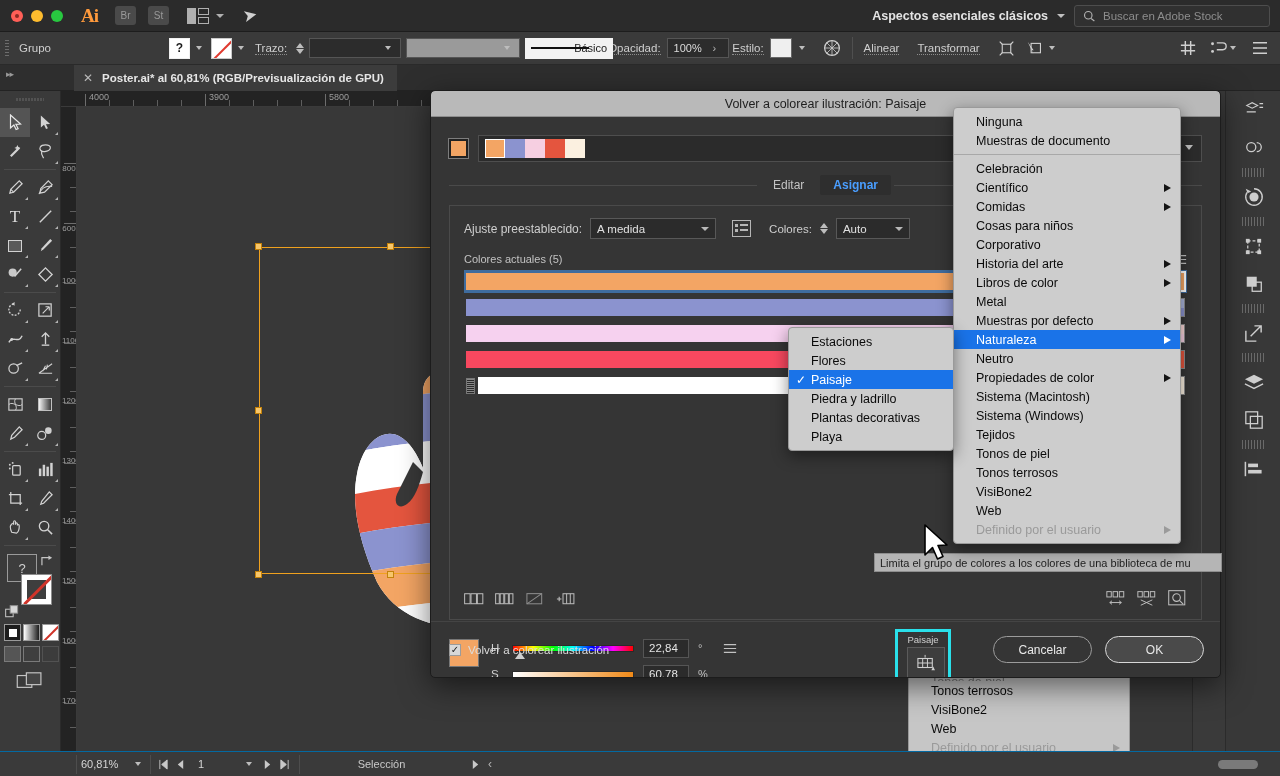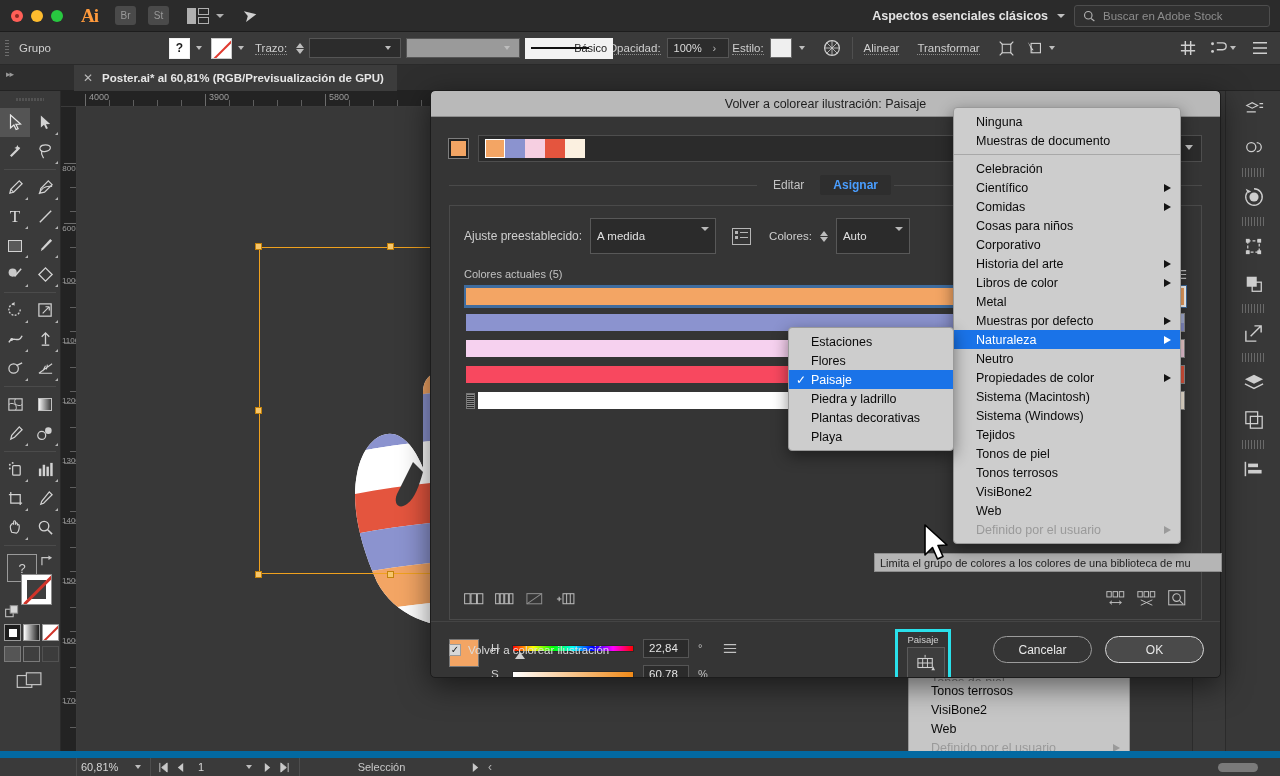--- a/index.html
+++ b/index.html
@@ -196,21 +196,21 @@
   }
   .dock-grip {
     height:9px; margin:1px 16px;
     background:repeating-linear-gradient(to right,#6a6a6a 0 1px,transparent 1px 3px);
   }
   .dock-sep { height:1px; background:#4b4b4b; margin:2px 6px; }
 
   
   .statusbar {
     position:absolute; left:0; top:751px; width:1280px; height:25px;
-    background:#3a3a3a; border-top:7px solid #0369a1;
+    background:#3a3a3a; border-top:1px solid #0369a1;
     display:flex; align-items:center; font-size:11px; color:#c9c9c9;
   }
   .sb-field {
     height:17px; background:#3a3a3a; display:flex; align-items:center;
     padding:0 4px; color:#d6d6d6;
   }
   .sb-sep { width:1px; height:19px; background:#4d4d4d; }
 
   
   .dialog {
@@ -252,21 +252,21 @@
     padding:3px 13px; font-size:12px; color:#c4c4c4; border-radius:2px;
   }
   .dtab.active { background:#2e2e2e; color:#4a9eff; font-weight:bold; }
 
   .content-pane {
     margin-top:10px; border:1px solid #4a4a4a; background:#353535;
     height:415px; position:relative; padding:12px 14px 0 14px;
   }
   .preset-row { display:flex; align-items:center; gap:8px; }
   .sel-box {
-    height:36px; background:#2b2b2b; border:1px solid #585858;
+    height:21px; background:#2b2b2b; border:1px solid #585858;
     display:flex; align-items:center; padding:0 6px; color:#e0e0e0; font-size:11.5px;
     position:relative;
   }
   .sel-box .cv {
     position:absolute; right:6px; top:8px;
     width:0;height:0;border-left:4px solid transparent;border-right:4px solid transparent;
     border-top:4.5px solid #b8b8b8;
   }
   .list-ico {
     width:19px; height:17px; border:1.5px solid #b6b6b6; position:relative;

